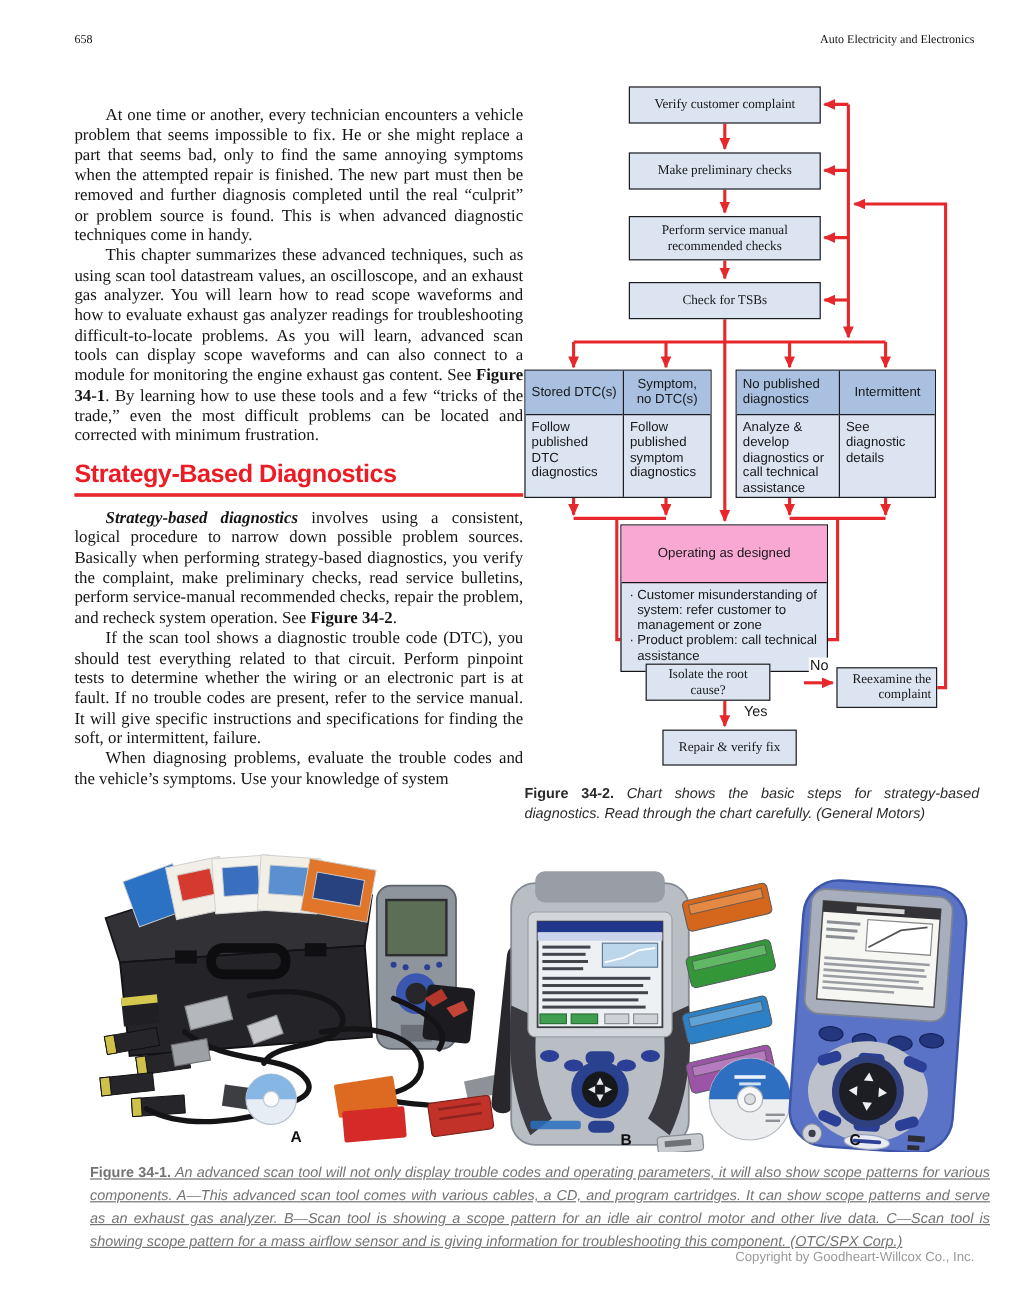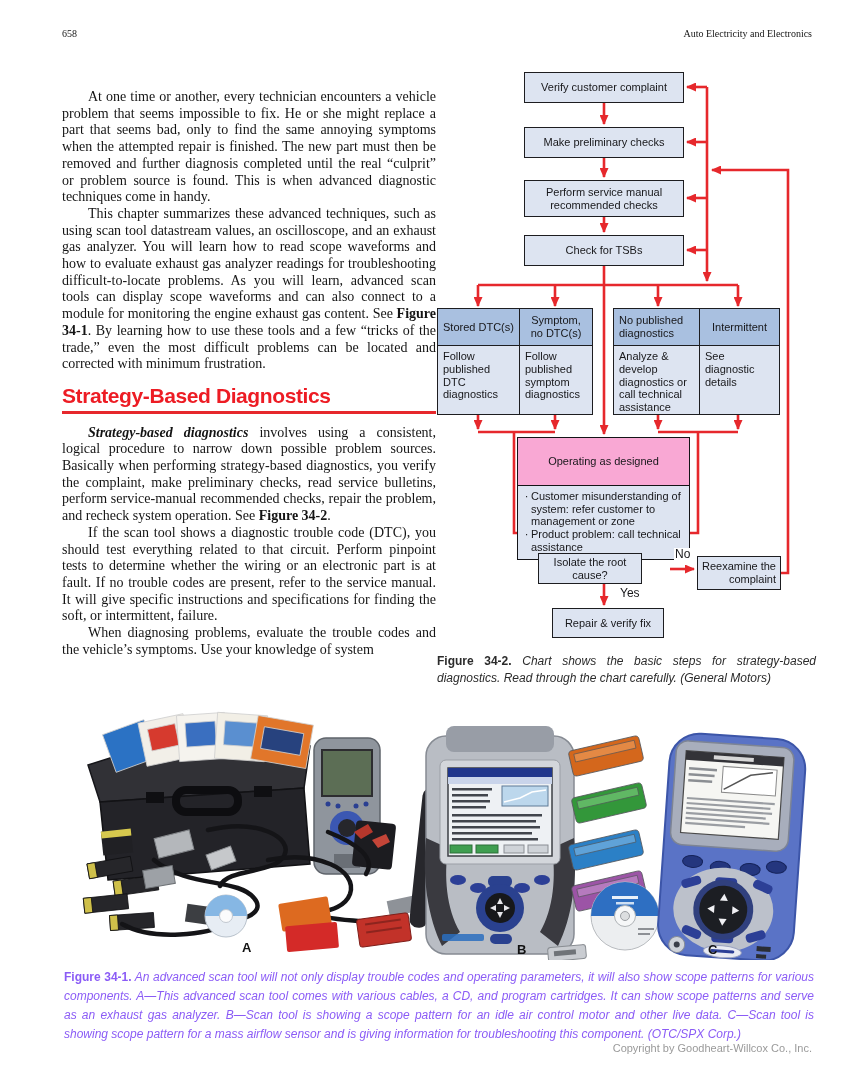--- a/index.html
+++ b/index.html
@@ -30,21 +30,21 @@
   
   .flowchart{
     position:absolute;left:437px;top:68px;width:398px;height:580px;
     font-family:"Liberation Sans",sans-serif;font-size:11px;line-height:12.8px;
     color:#17171a;
   }
   .fc-lines{position:absolute;left:0;top:0;}
   .fc-box{
     position:absolute;background:#dde4f1;border:1.6px solid #1d1d20;
     display:flex;align-items:center;justify-content:center;text-align:center;
-    box-sizing:border-box;padding:2px 4px;
+    box-sizing:border-box;padding:2px 4px;font-family:Liberation Serif, serif;
   }
   .fc-table{
     position:absolute;display:grid;box-sizing:border-box;
     border:1.6px solid #1d1d20;background:#dde4f1;
   }
   .fc-cell{box-sizing:border-box;padding:4px 5px;display:flex;}
   .fc-cell.hd{background:#a9c0e0;border-bottom:1.6px solid #1d1d20;align-items:center;}
   .fc-cell.ctr{justify-content:center;text-align:center;}
   .fc-cell.vline{border-left:1.6px solid #1d1d20;}
   .fc-operating{
@@ -62,23 +62,23 @@
     position:absolute;font-size:12px;color:#17171a;background:#fff;padding:0 1px;
   }
   
   .fig2-caption{
     position:absolute;left:437px;top:653px;width:379px;
     font-family:"Liberation Sans",sans-serif;font-size:12px;line-height:16.5px;
     color:#2b2b2b;text-align:justify;font-style:italic;
   }
   .fig2-caption b,.fig1-caption b{font-style:normal;font-weight:bold;}
   .fig1-caption{
-    position:absolute;left:64px;top:968px;width:750px;
+    position:absolute;left:75px;top:968px;width:750px;
     font-family:"Liberation Sans",sans-serif;font-size:12px;line-height:19px;
-    color:#8b5cf6;text-align:justify;font-style:italic;
+    color:#737373;text-align:justify;font-style:italic;text-decoration:underline;
   }
   .copyright{
     position:absolute;right:37px;top:1042px;
     font-family:"Liberation Sans",sans-serif;font-size:11px;color:#9a9a9a;
   }
   
   .photo-strip{position:absolute;left:58px;top:710px;width:760px;height:250px;}
   .plabel{
     position:absolute;font-family:"Liberation Sans",sans-serif;
     font-weight:bold;font-size:13px;color:#111;

